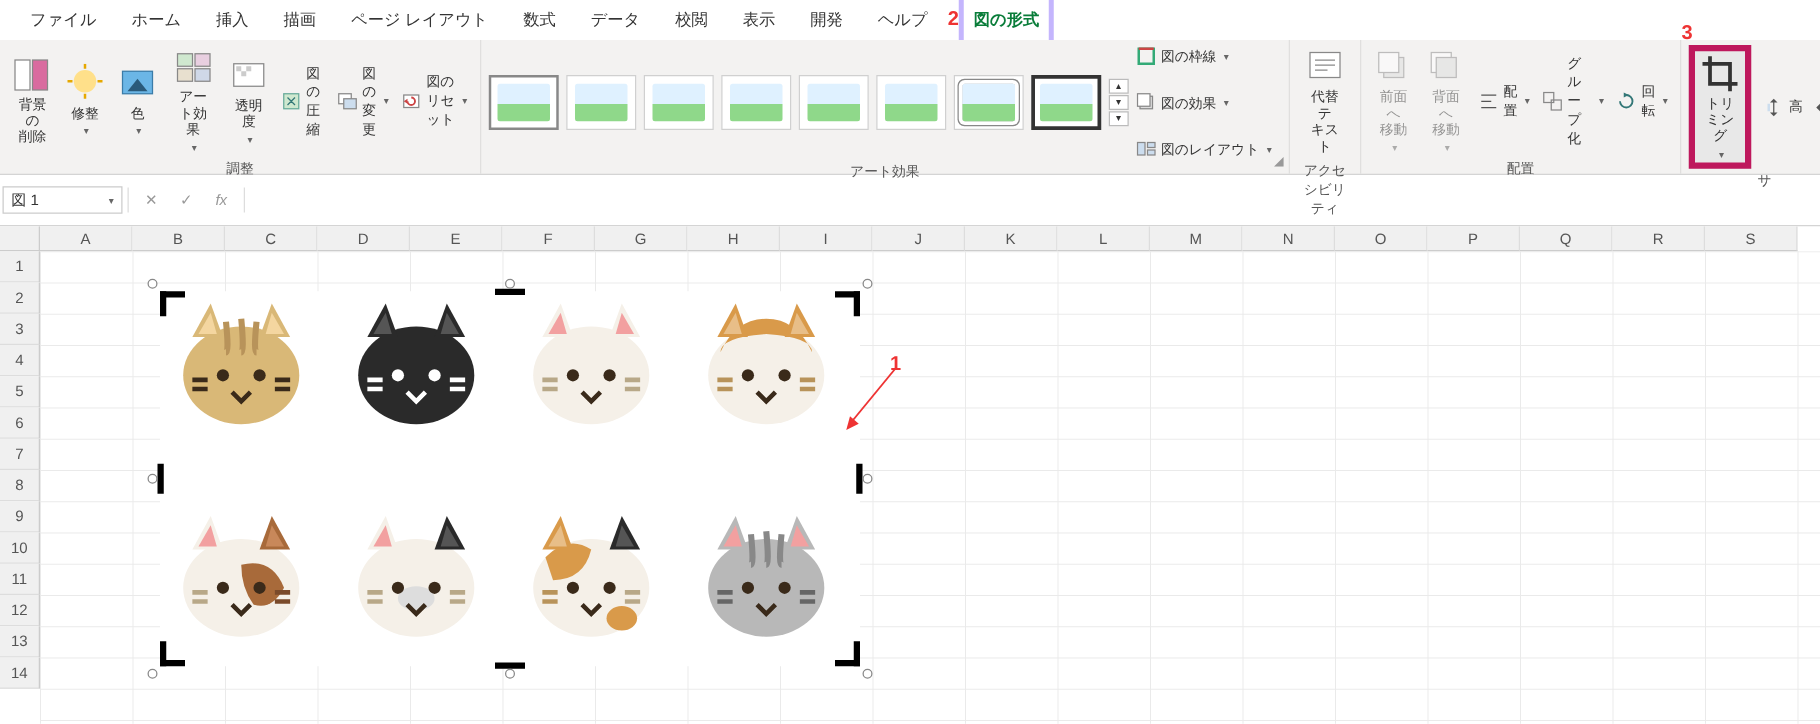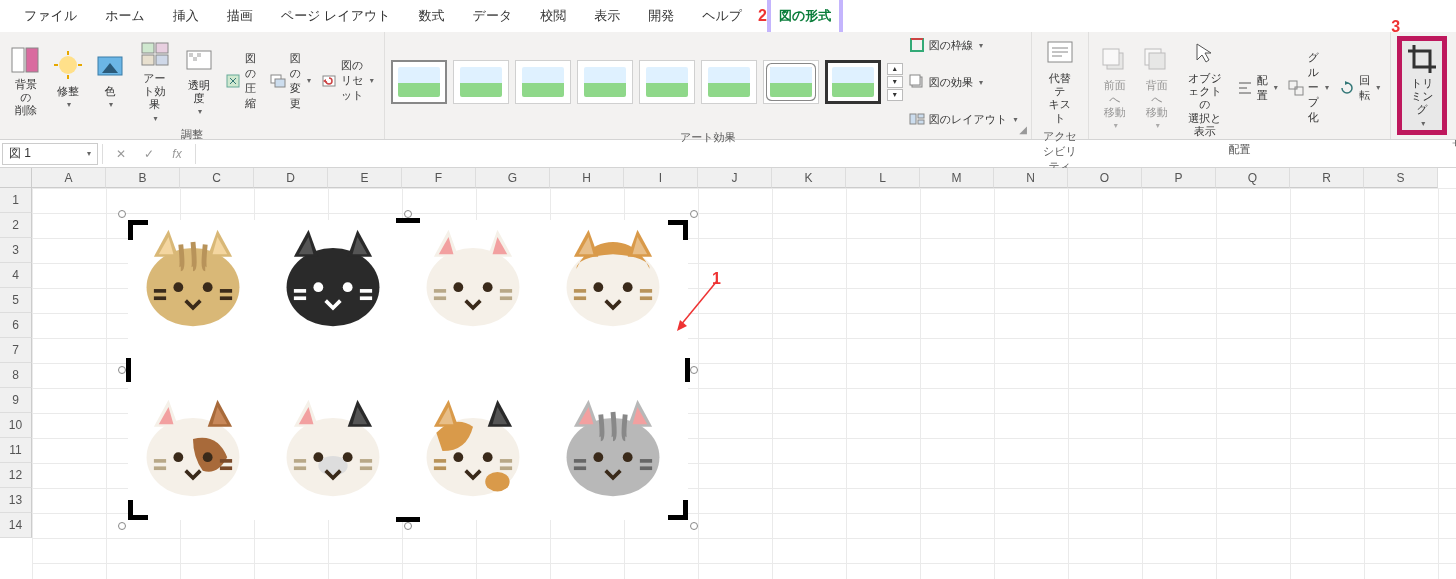--- a/index.html
+++ b/index.html
@@ -36,21 +36,21 @@
 
 .opts { display: flex; flex-direction: column; gap: 19px; justify-content: center; }
 .opts .smallrow { min-width: 120px; }
 
 .grp-dialog { font-size: 10px; color: #999; position: absolute; right: 4px; bottom: 4px; }
 
 
 .crop-btn { border: 5px solid #be185d; padding: 2px 4px; position: relative; }
 
 
-.fbar { display: flex; align-items: center; height: 28px; border-bottom: 1px solid #d4d4d4; padding-left: 2px; background:#fff; }
+.fbar { display: flex; align-items: center; height: 41px; border-bottom: 1px solid #d4d4d4; padding-left: 2px; background:#fff; }
 .namebox { width: 96px; height: 22px; border: 1px solid #ccc; padding: 0 6px; display: flex; align-items: center; justify-content: space-between; font-size: 12px; background:#fff; }
 .fbar .btn { width: 28px; text-align: center; color: #999; font-size: 12px; }
 .fbar .sep { width: 1px; height: 20px; background: #ddd; margin: 0 4px; }
 
 
 .sheet { position: relative; height: 415px; overflow: hidden; }
 .corner { position: absolute; left: 0; top: 0; width: 32px; height: 20px; background: #f0f0f0; border-right: 1px solid #ccc; border-bottom: 1px solid #ccc; }
 .colheads { position: absolute; left: 32px; top: 0; height: 20px; display: flex; }
 .ch { width: 74px; height: 20px; background: #f0f0f0; border-right: 1px solid #ddd; border-bottom: 1px solid #ccc; text-align: center; font-size: 12px; line-height: 20px; color: #555; }
 .rowheads { position: absolute; left: 0; top: 20px; width: 32px; }
@@ -296,29 +296,20 @@
       <div class="rbtn disabled">
         <span class="ico">
             <svg width="32" height="32">
               <rect x="4" y="4" width="16" height="16" fill="#fff" stroke="#888"></rect>
               <rect x="8" y="8" width="16" height="16" fill="#ddd" stroke="#888"></rect>
             </svg>
           </span>
         <span style="white-space:pre-line;">背面へ
 移動</span>
           <span class="drop">▾</span>
-      </div>
-      <div class="rbtn">
-        <span class="ico">
-            <svg width="32" height="32">
-              <path d="M8 6 L8 22 L13 17 L17 24 L20 22 L16 15 L22 15 Z" fill="#fff" stroke="#555"></path>
-            </svg>
-          </span>
-        <span style="white-space:pre-line;">オブジェクトの
-選択と表示</span>
       </div>
       <div class="smallcol">
         <div class="smallrow">
           <span class="sico">
               <svg width="16" height="16">
                 <line x1="2" y1="3" x2="14" y2="3" stroke="#555"></line>
                 <line x1="2" y1="8" x2="10" y2="8" stroke="#555"></line>
                 <line x1="2" y1="13" x2="14" y2="13" stroke="#555"></line>
               </svg>
             </span>

